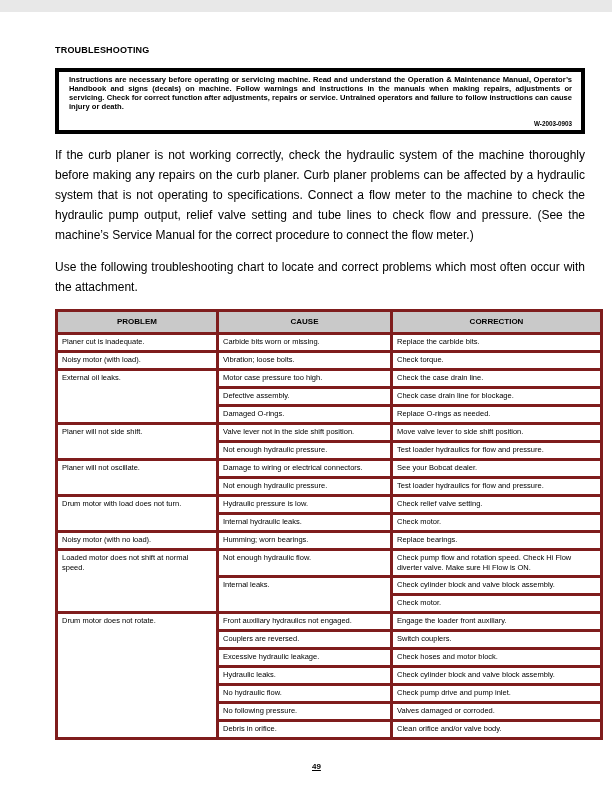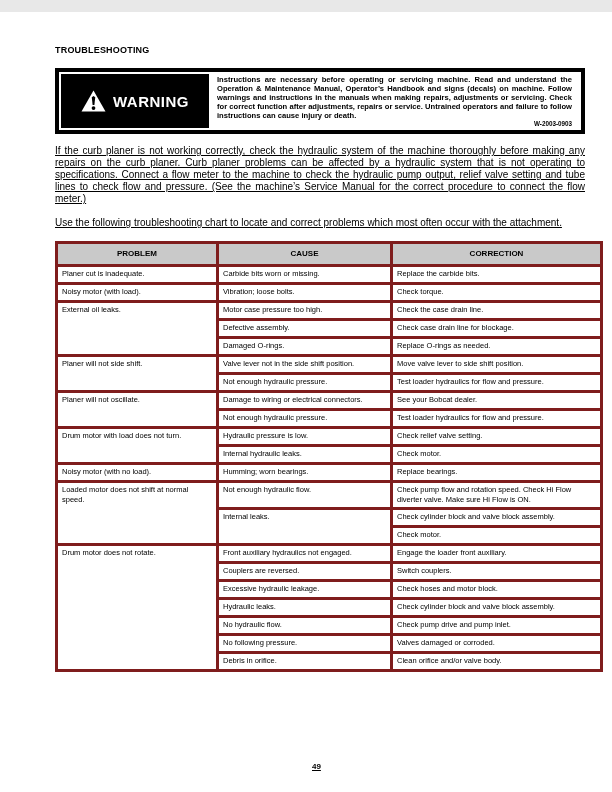--- a/index.html
+++ b/index.html
@@ -52,23 +52,22 @@
   }
   .warning-code {
     position: absolute; right: 7px; bottom: 1px;
     font-size: 6.3px; font-weight: bold;
   }
 
   
   .body-copy { margin-top: 11px; }
   .body-copy p {
     margin: 0 0 12px 0;
-    font-size: 10px; line-height: 12px;
+    font-size: 12px; line-height: 20px;
     text-align: justify;
-    text-decoration: underline;
   }
 
   
   table.ts-table {
     margin-top: 2px;
     border-collapse: collapse;
     width: 530px;
     table-layout: fixed;
   }
   .ts-table th, .ts-table td {
@@ -104,30 +103,20 @@
   }
 </style>
 </head>
 <body>
 
 <div class="page">
 
   <div class="section-title">TROUBLESHOOTING</div>
 
   <div class="warning-box">
-    <div class="warning-label-panel">
-      <span style="display:inline-flex;">
-        <svg width="25" height="22" viewBox="0 0 100 88" aria-hidden="true">
-          <path d="M50 2 L98 86 L2 86 Z" fill="#ffffff"></path>
-          <path d="M50 24 L57 29 L53.5 60 L46.5 60 L43 29 Z" fill="#000000"></path>
-          <circle cx="50" cy="72" r="7.5" fill="#000000"></circle>
-        </svg>
-      </span>
-      <span class="warning-word">WARNING</span>
-    </div>
     <div class="warning-text-panel">
       <div class="warning-text">Instructions are necessary before operating or servicing machine. Read and understand the Operation &amp; Maintenance Manual, Operator’s Handbook and signs (decals) on machine. Follow warnings and instructions in the manuals when making repairs, adjustments or servicing. Check for correct function after adjustments, repairs or service. Untrained operators and failure to follow instructions can cause injury or death.</div>
       <div class="warning-code">W-2003-0903</div>
     </div>
   </div>
 
   <div class="body-copy">
     <p>If the curb planer is not working correctly, check the hydraulic system of the machine thoroughly before making any repairs on the curb planer. Curb planer problems can be affected by a hydraulic system that is not operating to specifications. Connect a flow meter to the machine to check the hydraulic pump output, relief valve setting and tube lines to check flow and pressure. (See the machine’s Service Manual for the correct procedure to connect the flow meter.)</p>
     <p>Use the following troubleshooting chart to locate and correct problems which most often occur with the attachment.</p>
   </div>

